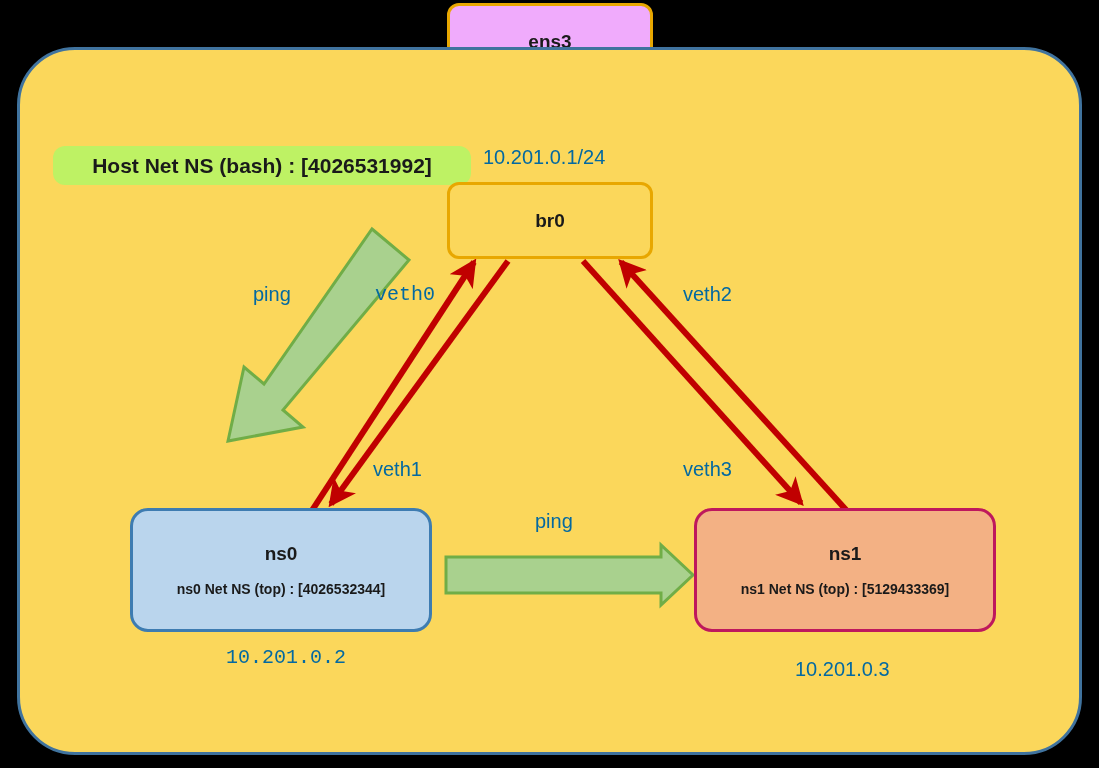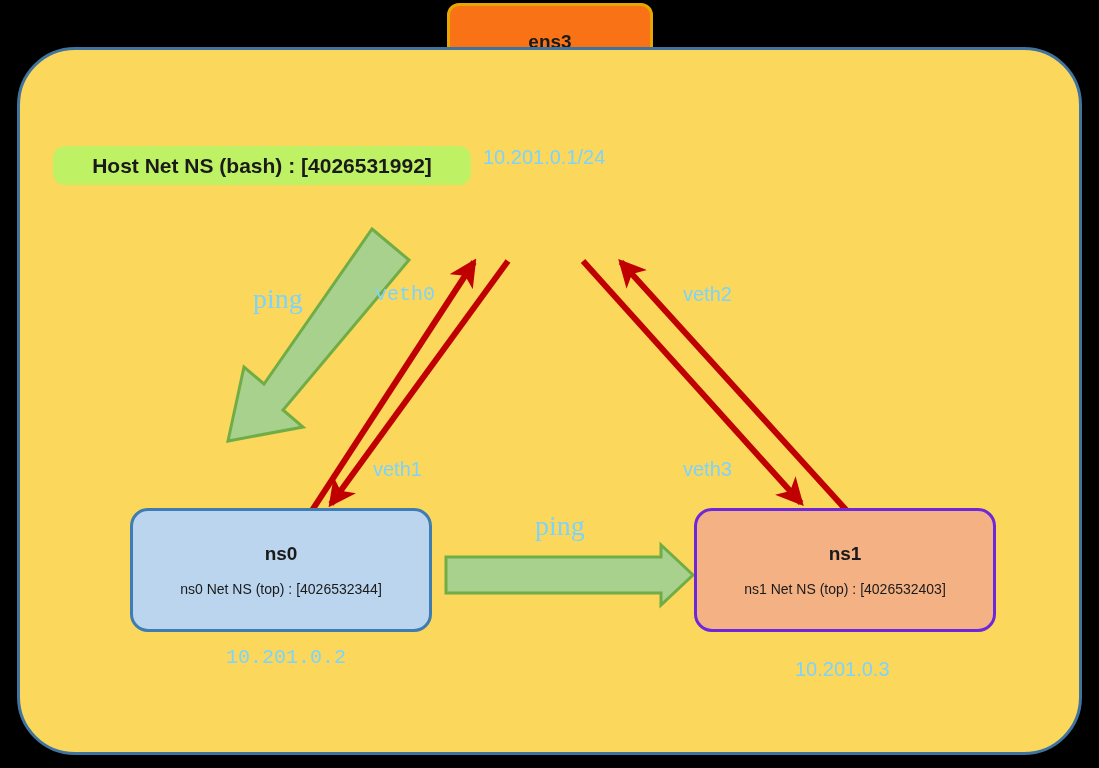--- a/index.html
+++ b/index.html
@@ -39,30 +39,30 @@
     flex-direction: column;
     align-items: center;
     justify-content: center;
     text-align: center;
   }
   .node .title {
     font-weight: bold;
     color: #1a1a1a;
   }
   .node .subtitle {
-    font-weight: normal;
+    font-weight: bold;
     color: #1a1a1a;
   }
 
   .node-ens3 {
     left: 447px;
     top: 3px;
     width: 206px;
     height: 78px;
-    background: #f97316;
+    background: #f0abfc;
     border: 3px solid #e8a700;
     border-radius: 12px;
   }
   .node-ens3 .title { font-size: 19px; }
 
   .node-br0 {
     left: 447px;
     top: 182px;
     width: 206px;
     height: 77px;
@@ -80,21 +80,21 @@
     background: #bad5ed;
     border: 3px solid #3e7cb1;
     border-radius: 18px;
   }
   .node-ns1 {
     left: 694px;
     top: 508px;
     width: 302px;
     height: 124px;
     background: #f3b184;
-    border: 3px solid #6d28d9;
+    border: 3px solid #be185d;
     border-radius: 18px;
   }
   .node-ns0 .title, .node-ns1 .title {
     font-size: 19px;
     margin-bottom: 16px;
   }
   .node-ns0 .subtitle, .node-ns1 .subtitle {
     font-size: 14px;
   }
 
@@ -112,32 +112,31 @@
     align-items: center;
     justify-content: center;
     font-size: 21px;
     font-weight: bold;
     color: #1a1a1a;
   }
 
   
   .lbl {
     position: absolute;
-    color: #7dd3fc;
+    color: #0369a1;
     white-space: nowrap;
   }
   .lbl-ip {
     font-size: 20px;
   }
   .lbl-veth {
     font-size: 20px;
   }
   .lbl-ping {
-    font-size: 28px;
-    font-family: Liberation Serif, serif;
+    font-size: 20px;
   }
 
   .lbl-br0-ip  { left: 483px; top: 146px; }
   .lbl-ns0-ip  { left: 226px; top: 646px; font-family: Liberation Mono, monospace; }
   .lbl-ns1-ip  { left: 795px; top: 658px; }
 
   .lbl-veth0 { left: 375px; top: 283px; font-family: Liberation Mono, monospace; }
   .lbl-veth1 { left: 373px; top: 458px; }
   .lbl-veth2 { left: 683px; top: 283px; }
   .lbl-veth3 { left: 683px; top: 458px; }
@@ -190,31 +189,34 @@
 
     <g>
       <path d="M 372 229 L 409 260 L 283 410 L 303 427 L 228 441 L 244 367 L 264 384 Z" fill="#a9d18e" stroke="#70ad47" stroke-width="3" stroke-linejoin="miter"></path>
     </g>
 
     <g>
       <path d="M 446 557 L 661 557 L 661 545 L 693 575 L 661 605 L 661 593 L 446 593 Z" fill="#a9d18e" stroke="#70ad47" stroke-width="3" stroke-linejoin="miter"></path>
     </g>
   </svg>
 
+  <div class="node node-br0">
+    <div class="title">br0</div>
+  </div>
   <div class="lbl lbl-ip lbl-br0-ip">10.201.0.1/24</div>
 
   <div class="node node-ns0">
     <div class="title">ns0</div>
     <div class="subtitle">ns0 Net NS (top) : [4026532344]</div>
   </div>
   <div class="lbl lbl-ip lbl-ns0-ip">10.201.0.2</div>
 
   <div class="node node-ns1">
     <div class="title">ns1</div>
-    <div class="subtitle">ns1 Net NS (top) : [4026532403]</div>
+    <div class="subtitle">ns1 Net NS (top) : [5129433369]</div>
   </div>
   <div class="lbl lbl-ip lbl-ns1-ip">10.201.0.3</div>
 
   <div class="lbl lbl-veth lbl-veth0">veth0</div>
   <div class="lbl lbl-veth lbl-veth1">veth1</div>
   <div class="lbl lbl-veth lbl-veth2">veth2</div>
   <div class="lbl lbl-veth lbl-veth3">veth3</div>
 
   <div class="lbl lbl-ping lbl-ping-host">ping</div>
   <div class="lbl lbl-ping lbl-ping-ns">ping</div>

